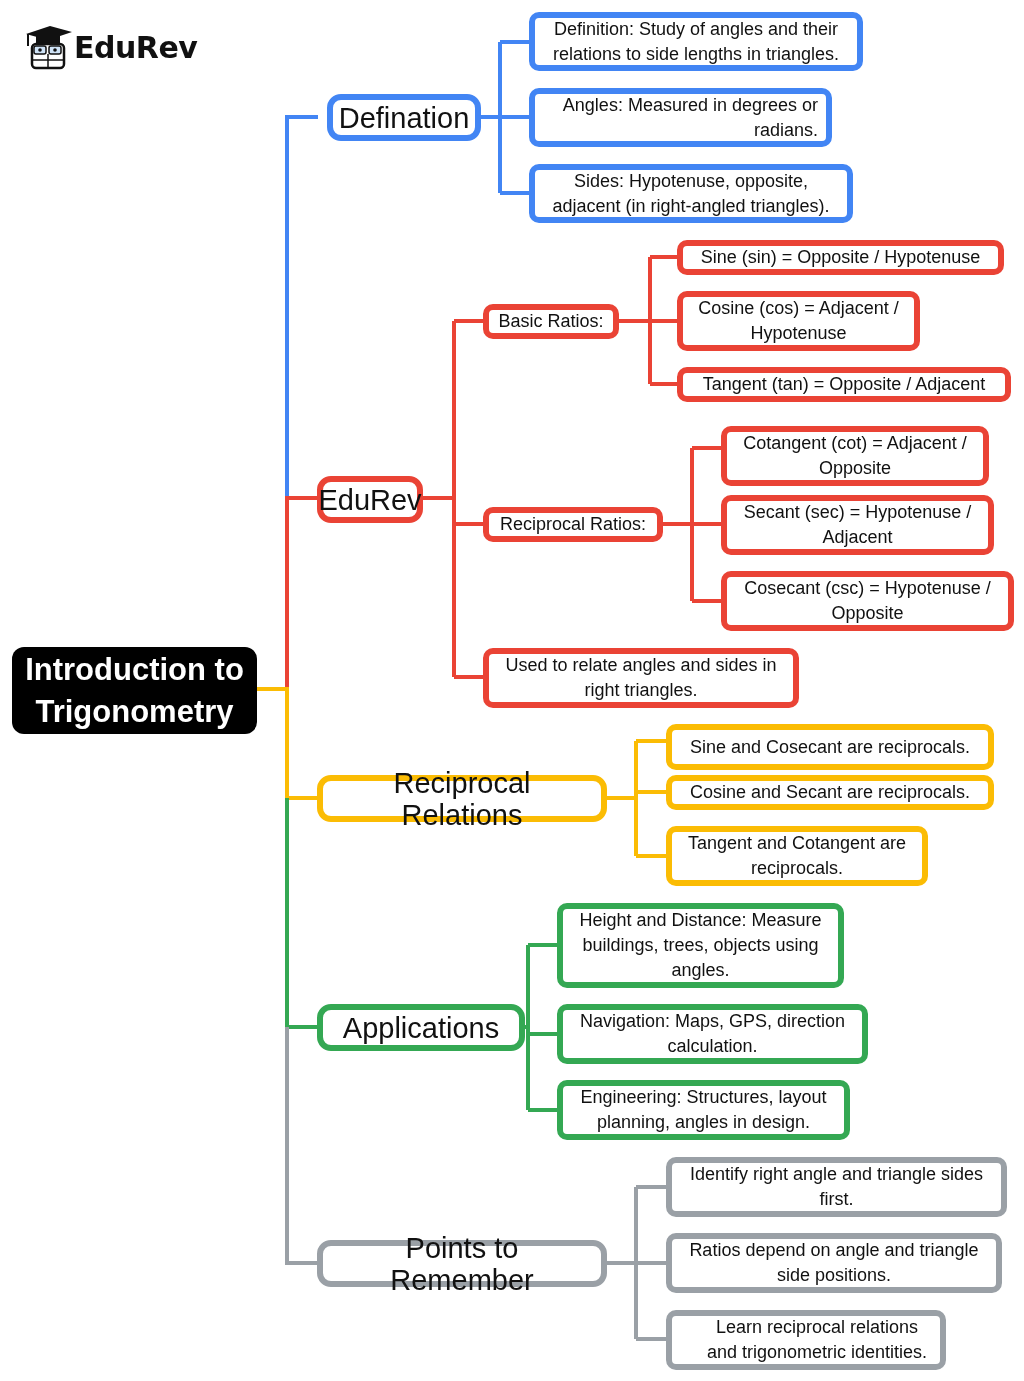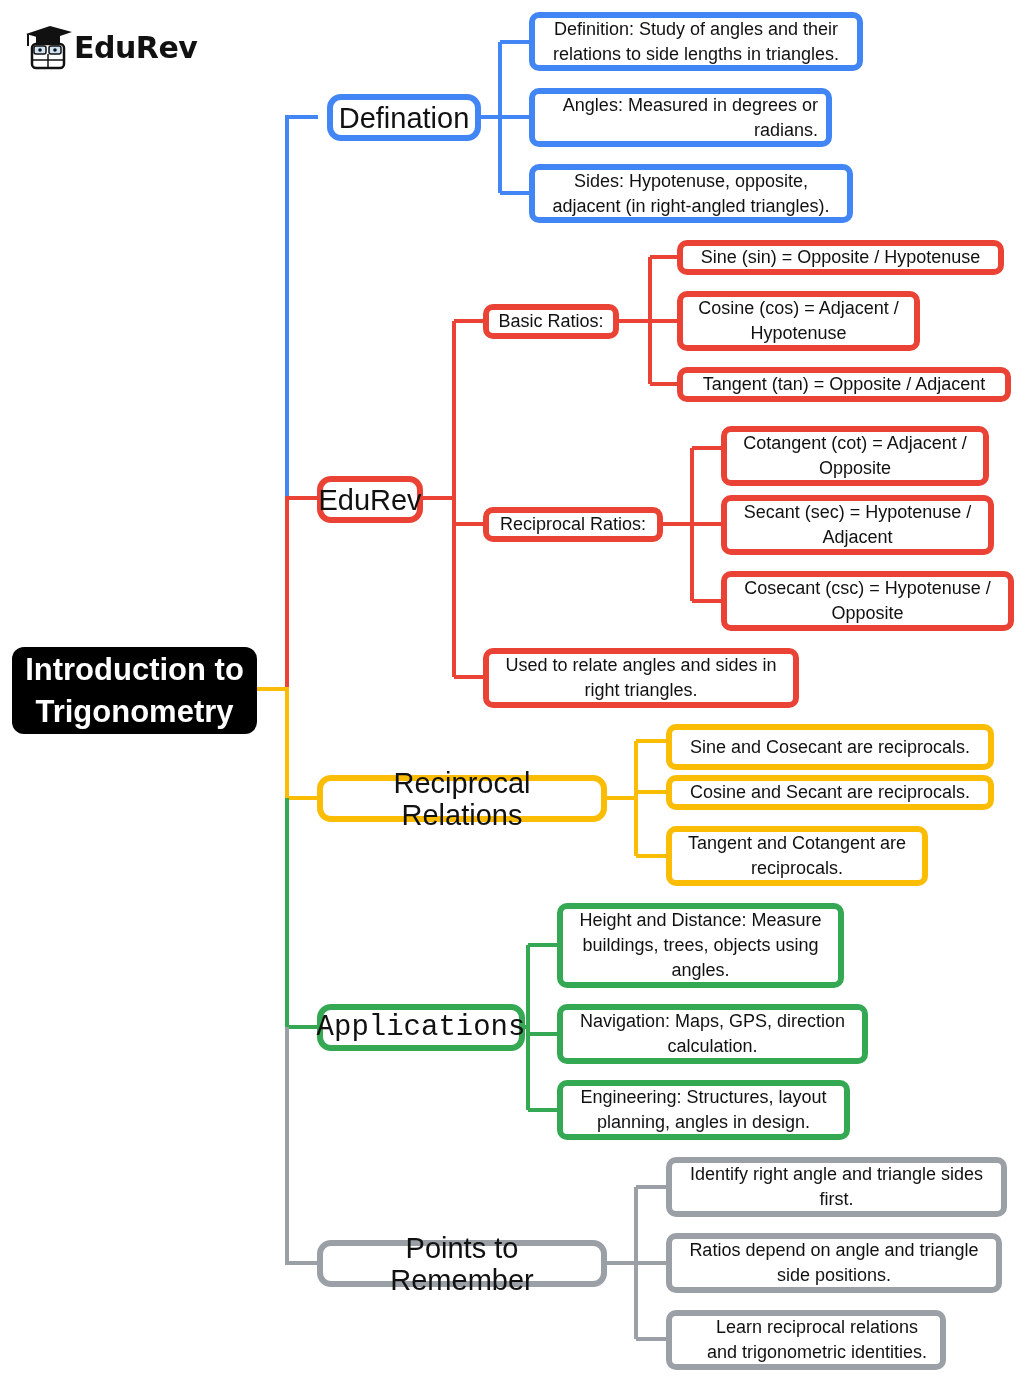--- a/index.html
+++ b/index.html
@@ -72,21 +72,21 @@
 <div class="node red" style="left:721px;top:418px;width:268px;height:60px;margin-top:8px;">Cotangent (cot) = Adjacent / Opposite</div>
 <div class="node red" style="left:721px;top:495px;width:273px;height:60px;">Secant (sec) = Hypotenuse / Adjacent</div>
 <div class="node red" style="left:721px;top:571px;width:293px;height:60px;">Cosecant (csc) = Hypotenuse / Opposite</div>
 <div class="node red" style="left:483px;top:648px;width:316px;height:60px;">Used to relate angles and sides in right triangles.</div>
 
 <div class="node branch yellow" style="left:317px;top:775px;width:290px;height:47px;">Reciprocal Relations</div>
 <div class="node yellow" style="left:666px;top:724px;width:328px;height:46px;">Sine and Cosecant are reciprocals.</div>
 <div class="node yellow" style="left:666px;top:775px;width:328px;height:35px;">Cosine and Secant are reciprocals.</div>
 <div class="node yellow" style="left:666px;top:826px;width:262px;height:60px;">Tangent and Cotangent are reciprocals.</div>
 
-<div class="node branch green" style="left:317px;top:1004px;width:208px;height:47px;font-family:Liberation Mono, monospace;">Applications</div>
+<div class="node branch green" style="left:317px;top:1004px;width:208px;height:47px;">Applications</div>
 <div class="node green" style="left:557px;top:903px;width:287px;height:85px;">Height and Distance: Measure buildings, trees, objects using angles.</div>
 <div class="node green" style="left:557px;top:1004px;width:311px;height:60px;">Navigation: Maps, GPS, direction calculation.</div>
 <div class="node green" style="left:557px;top:1080px;width:293px;height:60px;">Engineering: Structures, layout planning, angles in design.</div>
 
 <div class="node branch gray" style="left:317px;top:1240px;width:290px;height:47px;">Points to Remember</div>
 <div class="node gray" style="left:666px;top:1157px;width:341px;height:60px;">Identify right angle and triangle sides first.</div>
 <div class="node gray" style="left:666px;top:1233px;width:336px;height:60px;">Ratios depend on angle and triangle side positions.</div>
 <div class="node gray" style="left:666px;top:1310px;width:280px;height:60px;padding-left:30px;">Learn reciprocal relations and trigonometric identities.</div>
 
 </body></html>

